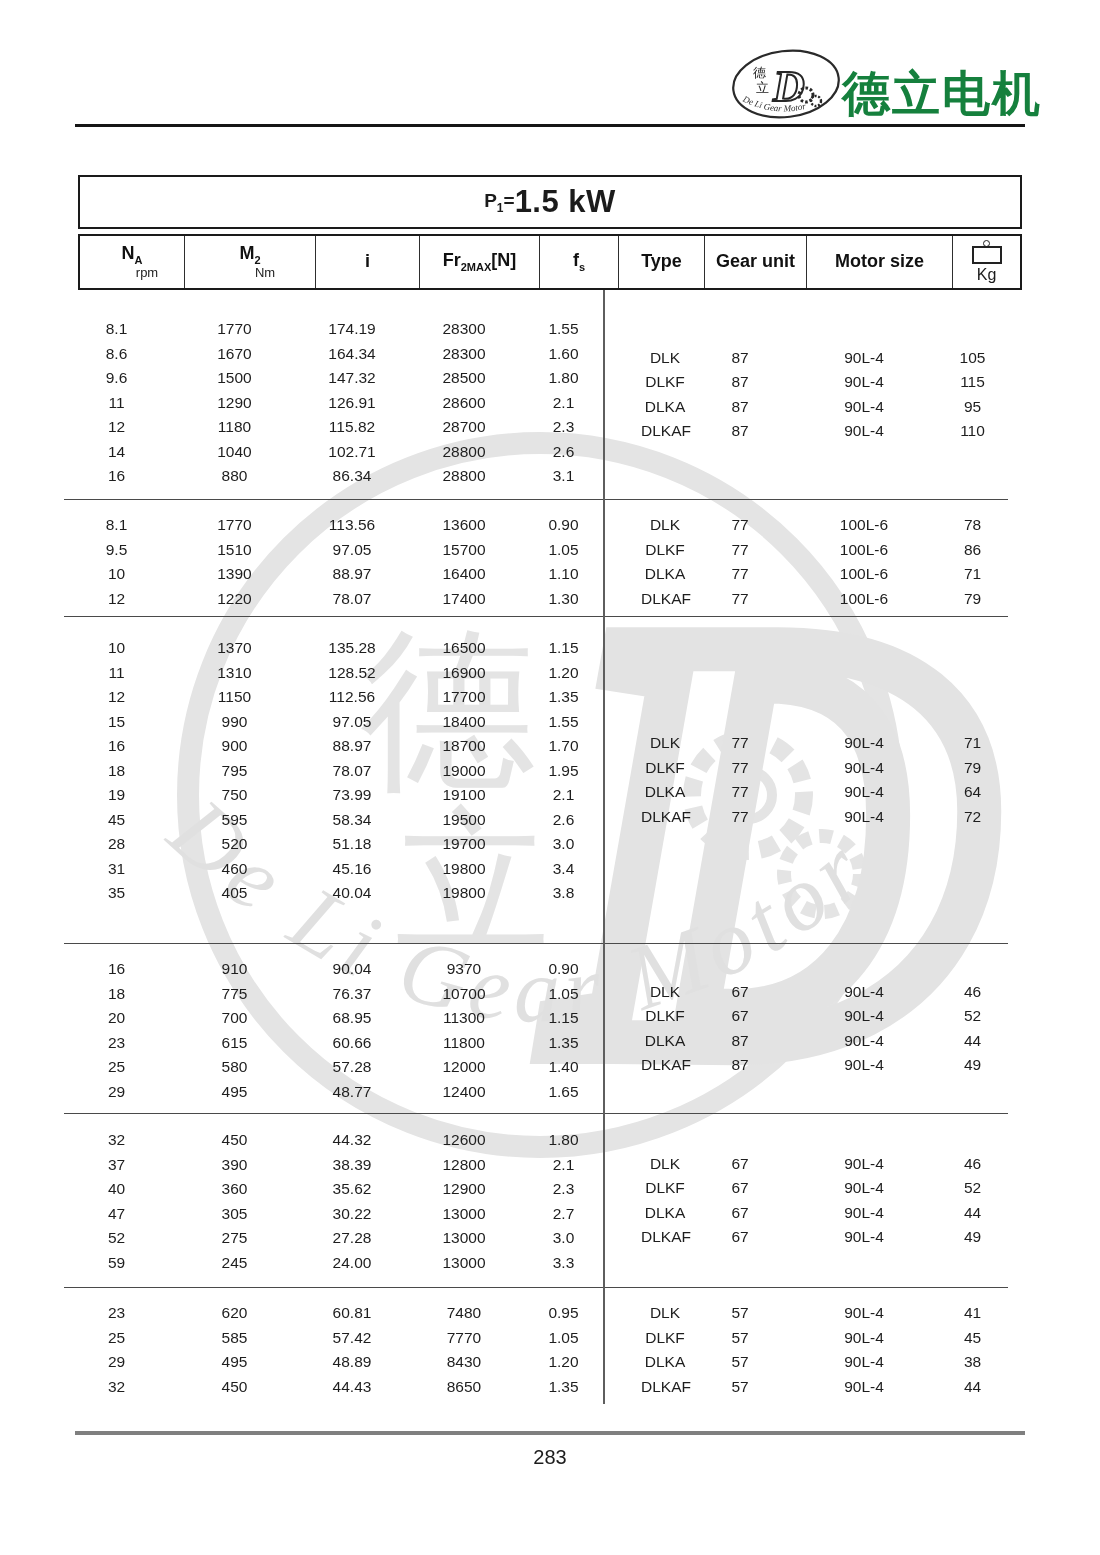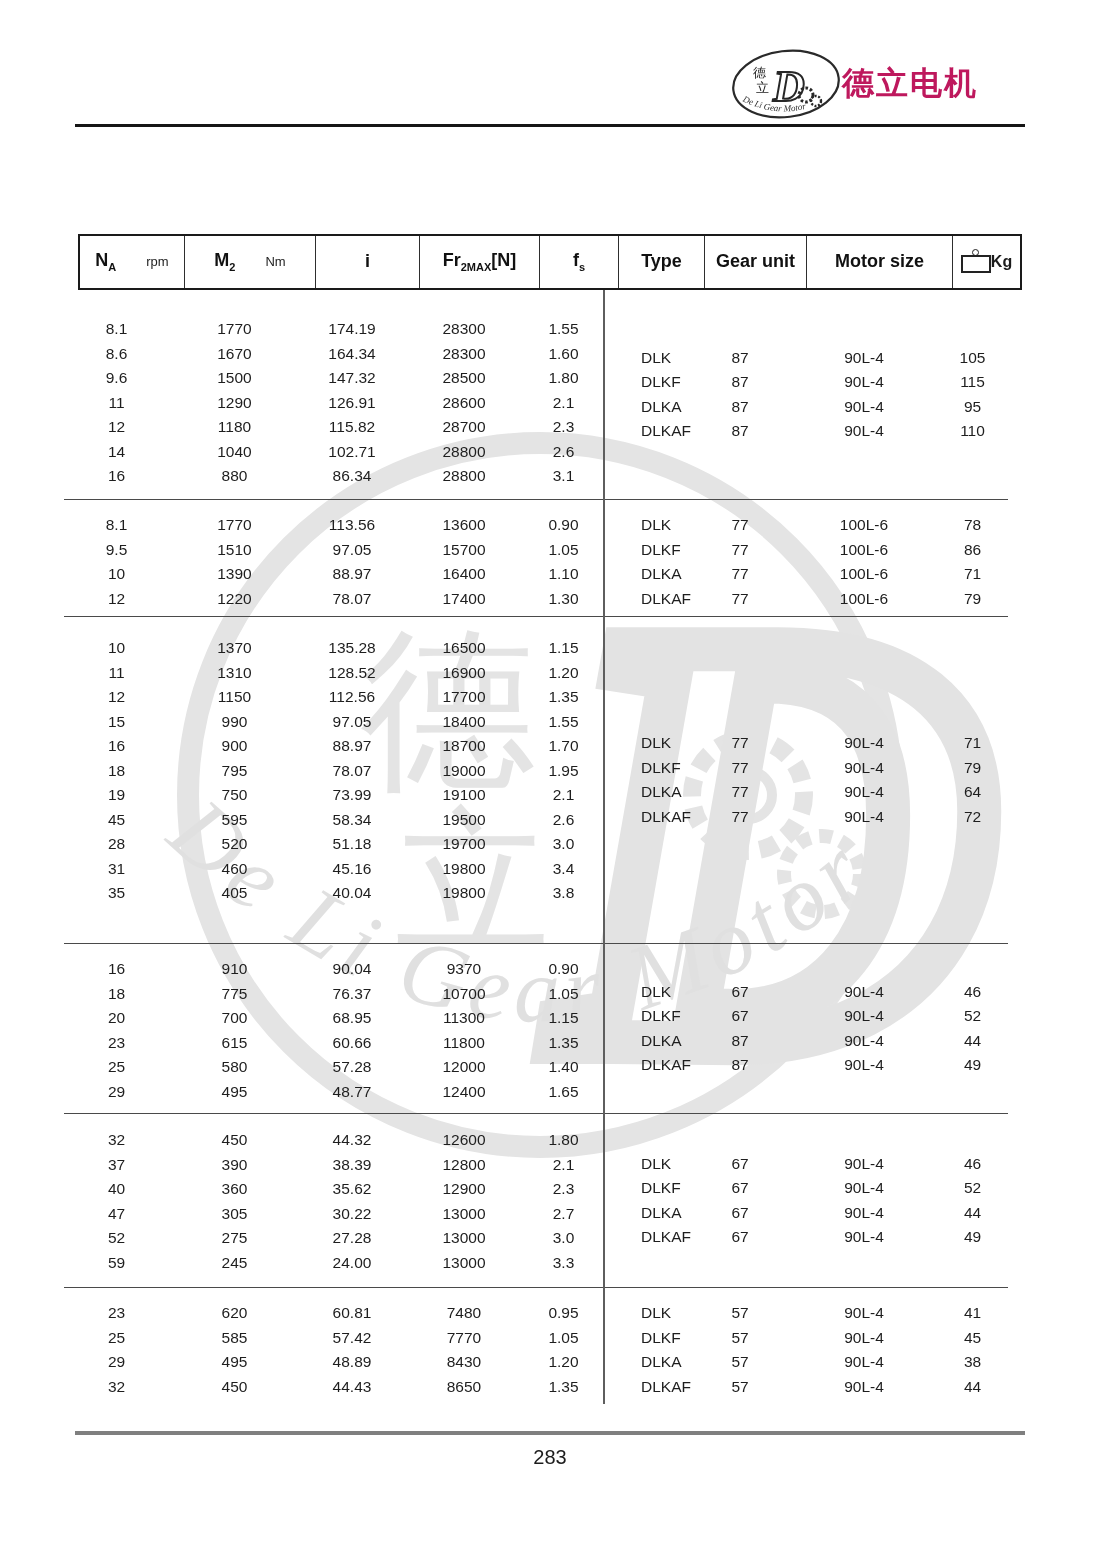--- a/index.html
+++ b/index.html
@@ -6,21 +6,21 @@
   html,body { background:#f2f2f2; }
   .page {
     position:relative; width:1100px; height:1555px; background:#ffffff;
     margin:0 auto; overflow:hidden;
     font-family:"Liberation Sans","DejaVu Sans",sans-serif; color:#1b1b1b;
   }
   
   .logo { position:absolute; left:725px; top:46px; width:122px; height:86px; z-index:2; }
   .brand-cn {
     position:absolute; top:62px; left:842px; width:190px; z-index:2;
-    font-size:32px; font-weight:bold; letter-spacing:2px; color:#be185d;
+    font-size:48px; font-weight:bold; letter-spacing:2px; color:#15803d;
     font-family:Liberation Serif, serif; white-space:nowrap;
   }
   .header-rule { position:absolute; left:75px; top:124px; width:950px; height:3px; background:#151515; z-index:2; }
   
   .watermark { position:absolute; left:0; top:0; z-index:0; pointer-events:none; }
   
   .title-box {
     position:absolute; left:78px; top:175px; width:944px; height:54px; z-index:1;
     border:2px solid #1a1a1a; background:transparent;
     display:flex; align-items:center; justify-content:center;
@@ -29,48 +29,48 @@
   .tsym sub { font-size:12px; }
   .tval { font-size:31px; font-weight:bold; letter-spacing:0.5px; }
   
   .colhead {
     position:absolute; left:78px; top:234px; width:944px; height:56px; z-index:1;
     border:2px solid #1a1a1a; display:grid;
     grid-template-columns:105px 131px 104px 120px 79px 86px 102px 146px 67px;
   }
   .hcell {
     border-right:1.5px solid #2e2e2e;
-    display:flex; align-items:center; justify-content:center;
+    display:flex; flex-direction:column; align-items:center; justify-content:center;
     background:#fff; line-height:1.1;
   }
   .hcell:last-child { border-right:none; }
   .hmain { font-size:18px; font-weight:bold; color:#111; }
   .hmain sub { font-size:11px; font-weight:bold; }
   .hunit { font-size:13px; color:#222; margin-top:1px;padding-left:30px; }
   .wicon { display:flex; flex-direction:column; align-items:center; margin-bottom:2px; }
   .wknob { width:7px; height:7px; border:1.5px solid #222; border-radius:50%; background:#fff; margin-bottom:-1px; }
   .wbody { width:30px; height:18px; border:2px solid #222; background:#fff; }
-  .kg-label { font-size:16px; font-weight:bold; }
+  .kg-label { font-size:16px; font-weight:normal; }
   
   .tbody { position:absolute; left:64px; top:290px; width:944px; height:1144px; z-index:1; }
   .vline { position:absolute; left:539px; top:0; width:2px; height:1114px; background:#5e5e5e; }
   .group { display:flex; width:100%; border-bottom:1.5px solid #4a4a4a; }
   .g1 { height:210px; } .g1 .gleft { padding-top:27px; }
   .g2 { height:117px; } .g2 .gleft { padding-top:13px; }
   .g3 { height:327px; } .g3 .gleft { padding-top:19px; }
   .g4 { height:170px; } .g4 .gleft { padding-top:13px; }
   .g5 { height:174px; } .g5 .gleft { padding-top:14px; }
   .g6 { height:146px; border-bottom:none; } .g6 .gleft { padding-top:13px; }
   .gleft { width:539px; }
   .gright { width:405px; display:flex; flex-direction:column; justify-content:center; }
   .g2 .gright, .g6 .gright { justify-content:flex-start; padding-top:13px; }
   .drow { display:grid; grid-template-columns:105px 131px 104px 120px 79px; line-height:24.5px; }
   .trow { display:grid; grid-template-columns:86px 102px 146px 71px; line-height:24.5px; }
   .dcell, .tcell { text-align:center; font-size:15.5px; color:#1e1e1e; }
-  .tname { text-align:left; padding-left:38px; font-size:15.5px; color:#1e1e1e; }
+  .tname { text-align:center; padding-left:38px; font-size:15.5px; color:#1e1e1e; }
   
   .bottom-rule { position:absolute; left:75px; top:1431px; width:950px; height:4px; background:#7f7f7f; z-index:1; }
   .pageno { position:absolute; left:0; top:1446px; width:1100px; text-align:center;
     font-size:20px; color:#1c1c1c; z-index:1; }
 </style>
 </head>
 <body>
 
 <div class="page">
 
@@ -98,20 +98,24 @@
     <circle cx="81" cy="49" r="7" fill="none" stroke="#272727" stroke-width="3" stroke-dasharray="2.6 2"></circle>
     <circle cx="91" cy="55" r="5" fill="none" stroke="#272727" stroke-width="2.4" stroke-dasharray="2 1.6"></circle>
     <path id="logoArc" d="M 12 52 Q 61 80 110 50" fill="none"></path>
     <text font-size="9" font-style="italic" fill="#2d2d2d" font-family="Liberation Serif,serif">
       <textPath href="#logoArc" startOffset="6">De Li Gear Motor</textPath>
     </text>
   </svg>
   <div class="brand-cn">德立电机</div>
   <div class="header-rule"></div>
 
+  <div class="title-box">
+    <span class="tsym"><span>P</span><sub>1</sub><span>=</span></span>
+      <span class="tval">1.5 kW</span>
+  </div>
 
   <div class="colhead" id="colhead">
       <div class="hcell">
         <div class="hmain"><span>N</span><sub>A</sub></div>
         <div class="hunit">rpm</div>
       </div>
       <div class="hcell">
         <div class="hmain"><span>M</span><sub>2</sub></div>
         <div class="hunit">Nm</div>
       </div>

